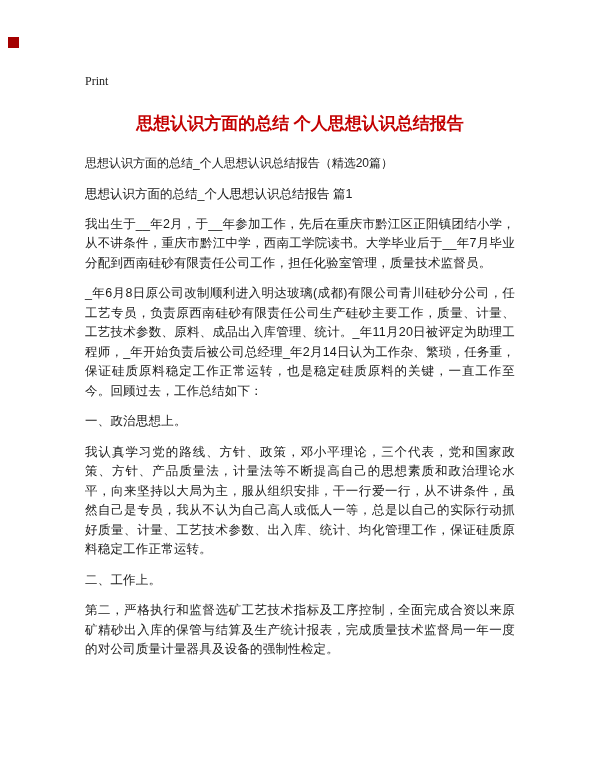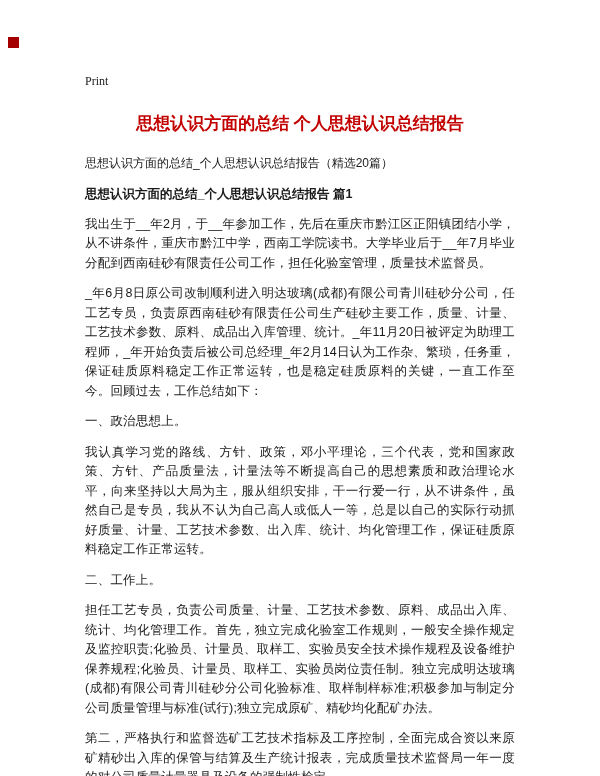--- a/index.html
+++ b/index.html
@@ -43,21 +43,21 @@
     line-height: 1.3;
   }
   .subtitle {
     margin: 19px 0 0 0;
     font-size: 12px;
     line-height: 1.5;
   }
   .section-heading {
     margin: 13px 0 0 0;
     font-size: 12.5px;
-    font-weight: bold;
+    font-weight: normal;
     line-height: 1.5;
   }
   .body-para {
     margin: 11px 0;
     font-size: 12.5px;
     line-height: 19.5px;
     text-align: justify;
     letter-spacing: 0.2px;
   }
 </style>
@@ -69,17 +69,16 @@
   <div class="content">
     <div class="print">Print</div>
     <h1 class="title">思想认识方面的总结 个人思想认识总结报告</h1>
     <p class="subtitle">思想认识方面的总结_个人思想认识总结报告（精选20篇）</p>
     <h2 class="section-heading">思想认识方面的总结_个人思想认识总结报告 篇1</h2>
     <p class="body-para">我出生于__年2月，于__年参加工作，先后在重庆市黔江区正阳镇团结小学，从不讲条件，重庆市黔江中学，西南工学院读书。大学毕业后于__年7月毕业分配到西南硅砂有限责任公司工作，担任化验室管理，质量技术监督员。</p>
     <p class="body-para">_年6月8日原公司改制顺利进入明达玻璃(成都)有限公司青川硅砂分公司，任工艺专员，负责原西南硅砂有限责任公司生产硅砂主要工作，质量、计量、工艺技术参数、原料、成品出入库管理、统计。_年11月20日被评定为助理工程师，_年开始负责后被公司总经理_年2月14日认为工作杂、繁琐，任务重，保证硅质原料稳定工作正常运转，也是稳定硅质原料的关键，一直工作至今。回顾过去，工作总结如下：</p>
     <p class="body-para">一、政治思想上。</p>
     <p class="body-para">我认真学习党的路线、方针、政策，邓小平理论，三个代表，党和国家政策、方针、产品质量法，计量法等不断提高自己的思想素质和政治理论水平，向来坚持以大局为主，服从组织安排，干一行爱一行，从不讲条件，虽然自己是专员，我从不认为自己高人或低人一等，总是以自己的实际行动抓好质量、计量、工艺技术参数、出入库、统计、均化管理工作，保证硅质原料稳定工作正常运转。</p>
     <p class="body-para">二、工作上。</p>
-    <p class="body-para">担任工艺专员，负责公司质量、计量、工艺技术参数、原料、成品出入库、统计、均化管理工作。首先，独立完成化验室工作规则，一般安全操作规定及监控职责;化验员、计量员、取样工、实验员安全技术操作规程及设备维护保养规程;化验员、计量员、取样工、实验员岗位责任制。独立完成明达玻璃(成都)有限公司青川硅砂分公司化验标准、取样制样标准;积极参加与制定分公司质量管理与标准(试行);独立完成原矿、精砂均化配矿办法。</p>
     <p class="body-para">第二，严格执行和监督选矿工艺技术指标及工序控制，全面完成合资以来原矿精砂出入库的保管与结算及生产统计报表，完成质量技术监督局一年一度的对公司质量计量器具及设备的强制性检定。</p>
     
   </div>
 </div>
 
 </body></html>

